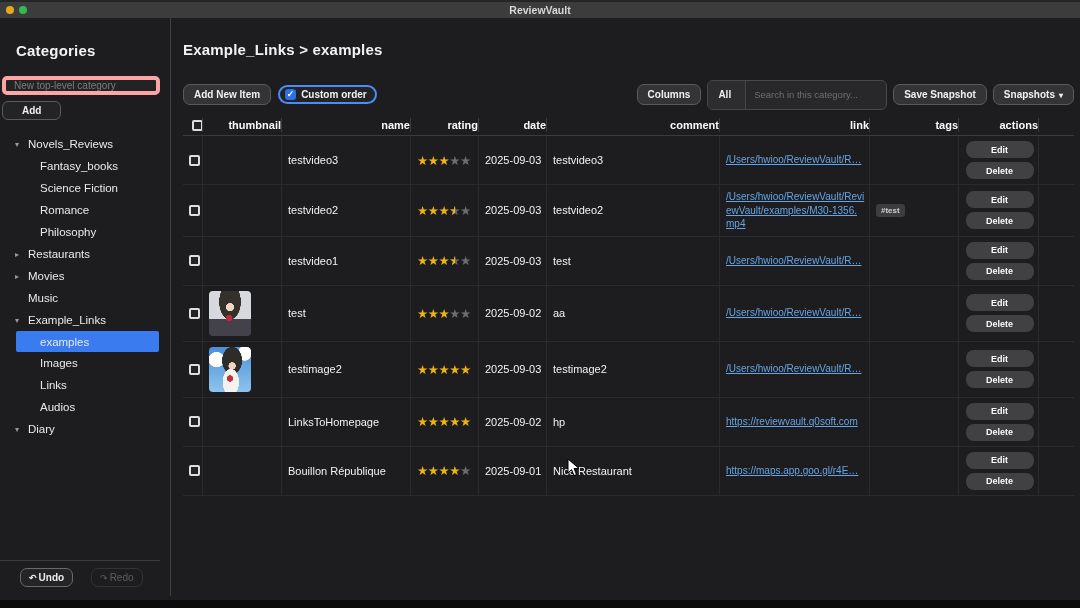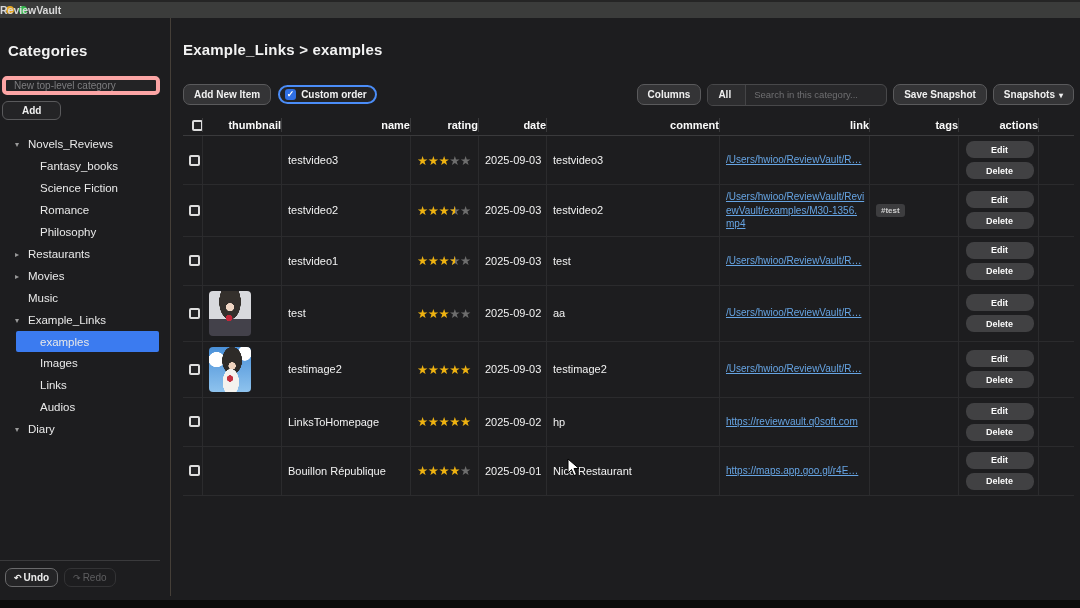--- a/index.html
+++ b/index.html
@@ -7,66 +7,66 @@
   body { font-family:"Liberation Sans", sans-serif; color:#f2f2f2; }
   #app { position:relative; width:1080px; height:608px; background:#1d1d1f; }
 
   
   .titlebar { position:absolute; top:0; left:0; width:1080px; height:18px;
     background:#3b3c3b; border-top:2px solid #252525; display:flex; align-items:center; }
   .traffic { display:flex; gap:5px; margin-left:6px; }
   .dot { width:8px; height:8px; border-radius:50%; }
   .dot.yellow { background:#e6a723; }
   .dot.green { background:#35b94e; }
-  .titlebar-title { position:absolute; left:0; right:0; text-align:left;
+  .titlebar-title { position:absolute; left:0; right:0; text-align:center;
     font-size:10.5px; font-weight:bold; color:#d8d8d8; }
 
   
   .sidebar { position:absolute; top:18px; left:0; width:171px; height:578px;
     border-right:1px solid #453f38; background:#1d1d1f; }
-  .sidebar h1 { font-size:15px; font-weight:bold; margin:24px 0 0 8px; letter-spacing:.2px; }
+  .sidebar h1 { font-size:15px; font-weight:bold; margin:24px 0 0 16px; letter-spacing:.2px; }
   .newcat-input { display:block; margin:17px 0 0 2px; width:158px; height:19px;
     background:#232325; border:4px solid #fca5a5; border-radius:5px; color:#e8e8e8;
     font-size:10px; padding:0 8px; font-family:"Liberation Sans", sans-serif; }
   .newcat-input::placeholder { color:#7d7d7f; }
   .btn { background:#343436; border:1px solid #5a5a5c; border-radius:6px;
     color:#f0f0f0; font-size:10px; font-weight:bold; padding:3px 19px; cursor:pointer;
     font-family:"Liberation Sans", sans-serif; }
   .add-btn { margin:6px 0 0 2px; background:#242426; }
   .tree { margin-top:13px; }
   .tree-item { display:flex; align-items:center; height:22px; font-size:11.5px;
     color:#e9e9e9; cursor:default; }
   .tree-item .arrow { width:13px; margin-left:15px; font-size:8px; color:#9a9a9a;
     flex:none; text-align:left; }
   .tree-item.lvl1 .arrow { margin-left:27px; }
   .tree-item .lbl { white-space:nowrap; }
   .tree-item.selected { background:#3b7bf0; border-radius:2px;
     margin:0 11px 0 16px; height:21px; }
   .tree-item.selected .arrow { margin-left:11px; }
   .sidebar-bottom { position:absolute; bottom:9px; left:0; width:171px; }
   .sidebar-bottom .sep { border-top:1px solid #3a3a3c; width:160px; margin-bottom:7px; }
-  .undo-redo { display:flex; gap:6px; padding-left:5px; }
+  .undo-redo { display:flex; gap:18px; padding-left:20px; }
   .ur-btn { font-size:10px; border-radius:7px; padding:3px 8px; background:transparent;
     font-family:"Liberation Sans", sans-serif; cursor:pointer; }
   .ur-btn.undo { color:#ececec; border:1px solid #6a6a6c; background:#242426; font-weight:bold;}
   .ur-btn.redo { color:#5e5e60; border:1px solid #333335; }
   .ur-icon { font-size:9px; margin-right:2px; }
 
   
   .main { position:absolute; top:18px; left:183px; width:891px; height:582px; }
   .breadcrumb { font-size:15px; font-weight:bold; margin-top:23px; letter-spacing:.2px; }
   .toolbar { display:flex; align-items:center; margin-top:26px; height:21px; }
   .toolbar .btn { border-radius:7px; padding:4px 10px; }
   .custom-order { display:flex; align-items:center; gap:5px; margin-left:7px;
     border:2px solid #4b8df8; border-radius:11px; padding:2px 8px 2px 5px;
     font-size:10px; font-weight:bold; color:#f2f2f2; background:#232325; cursor:pointer;}
   .co-check { width:11px; height:11px; border-radius:3px; background:#2f6fe4;
     color:#fff; font-size:9px; line-height:11px; text-align:center; }
   .toolbar-right { margin-left:auto; display:flex; align-items:center; gap:6px; }
-  .search-group { display:flex; align-items:flex-start; height:22px; background:#28282a;
+  .search-group { display:flex; align-items:flex-start; height:30px; background:#28282a;
     border:1px solid #48484a; border-radius:6px; overflow:hidden; }
   .filter-all { font-size:10px; font-weight:bold; color:#f0f0f0; padding:0 14px 0 10px;
     height:100%; display:flex; align-items:center; background:#2d2d2f;
     border-right:1px solid #454547; cursor:pointer; }
   .search-input { width:140px; height:100%; background:transparent; border:none;
     outline:none; color:#e8e8e8; font-size:9.5px; padding:0 8px;
     font-family:"Liberation Sans", sans-serif; }
   .search-input::placeholder { color:#6f6f71; }
   .caret { font-size:8px; margin-left:4px; }
 

